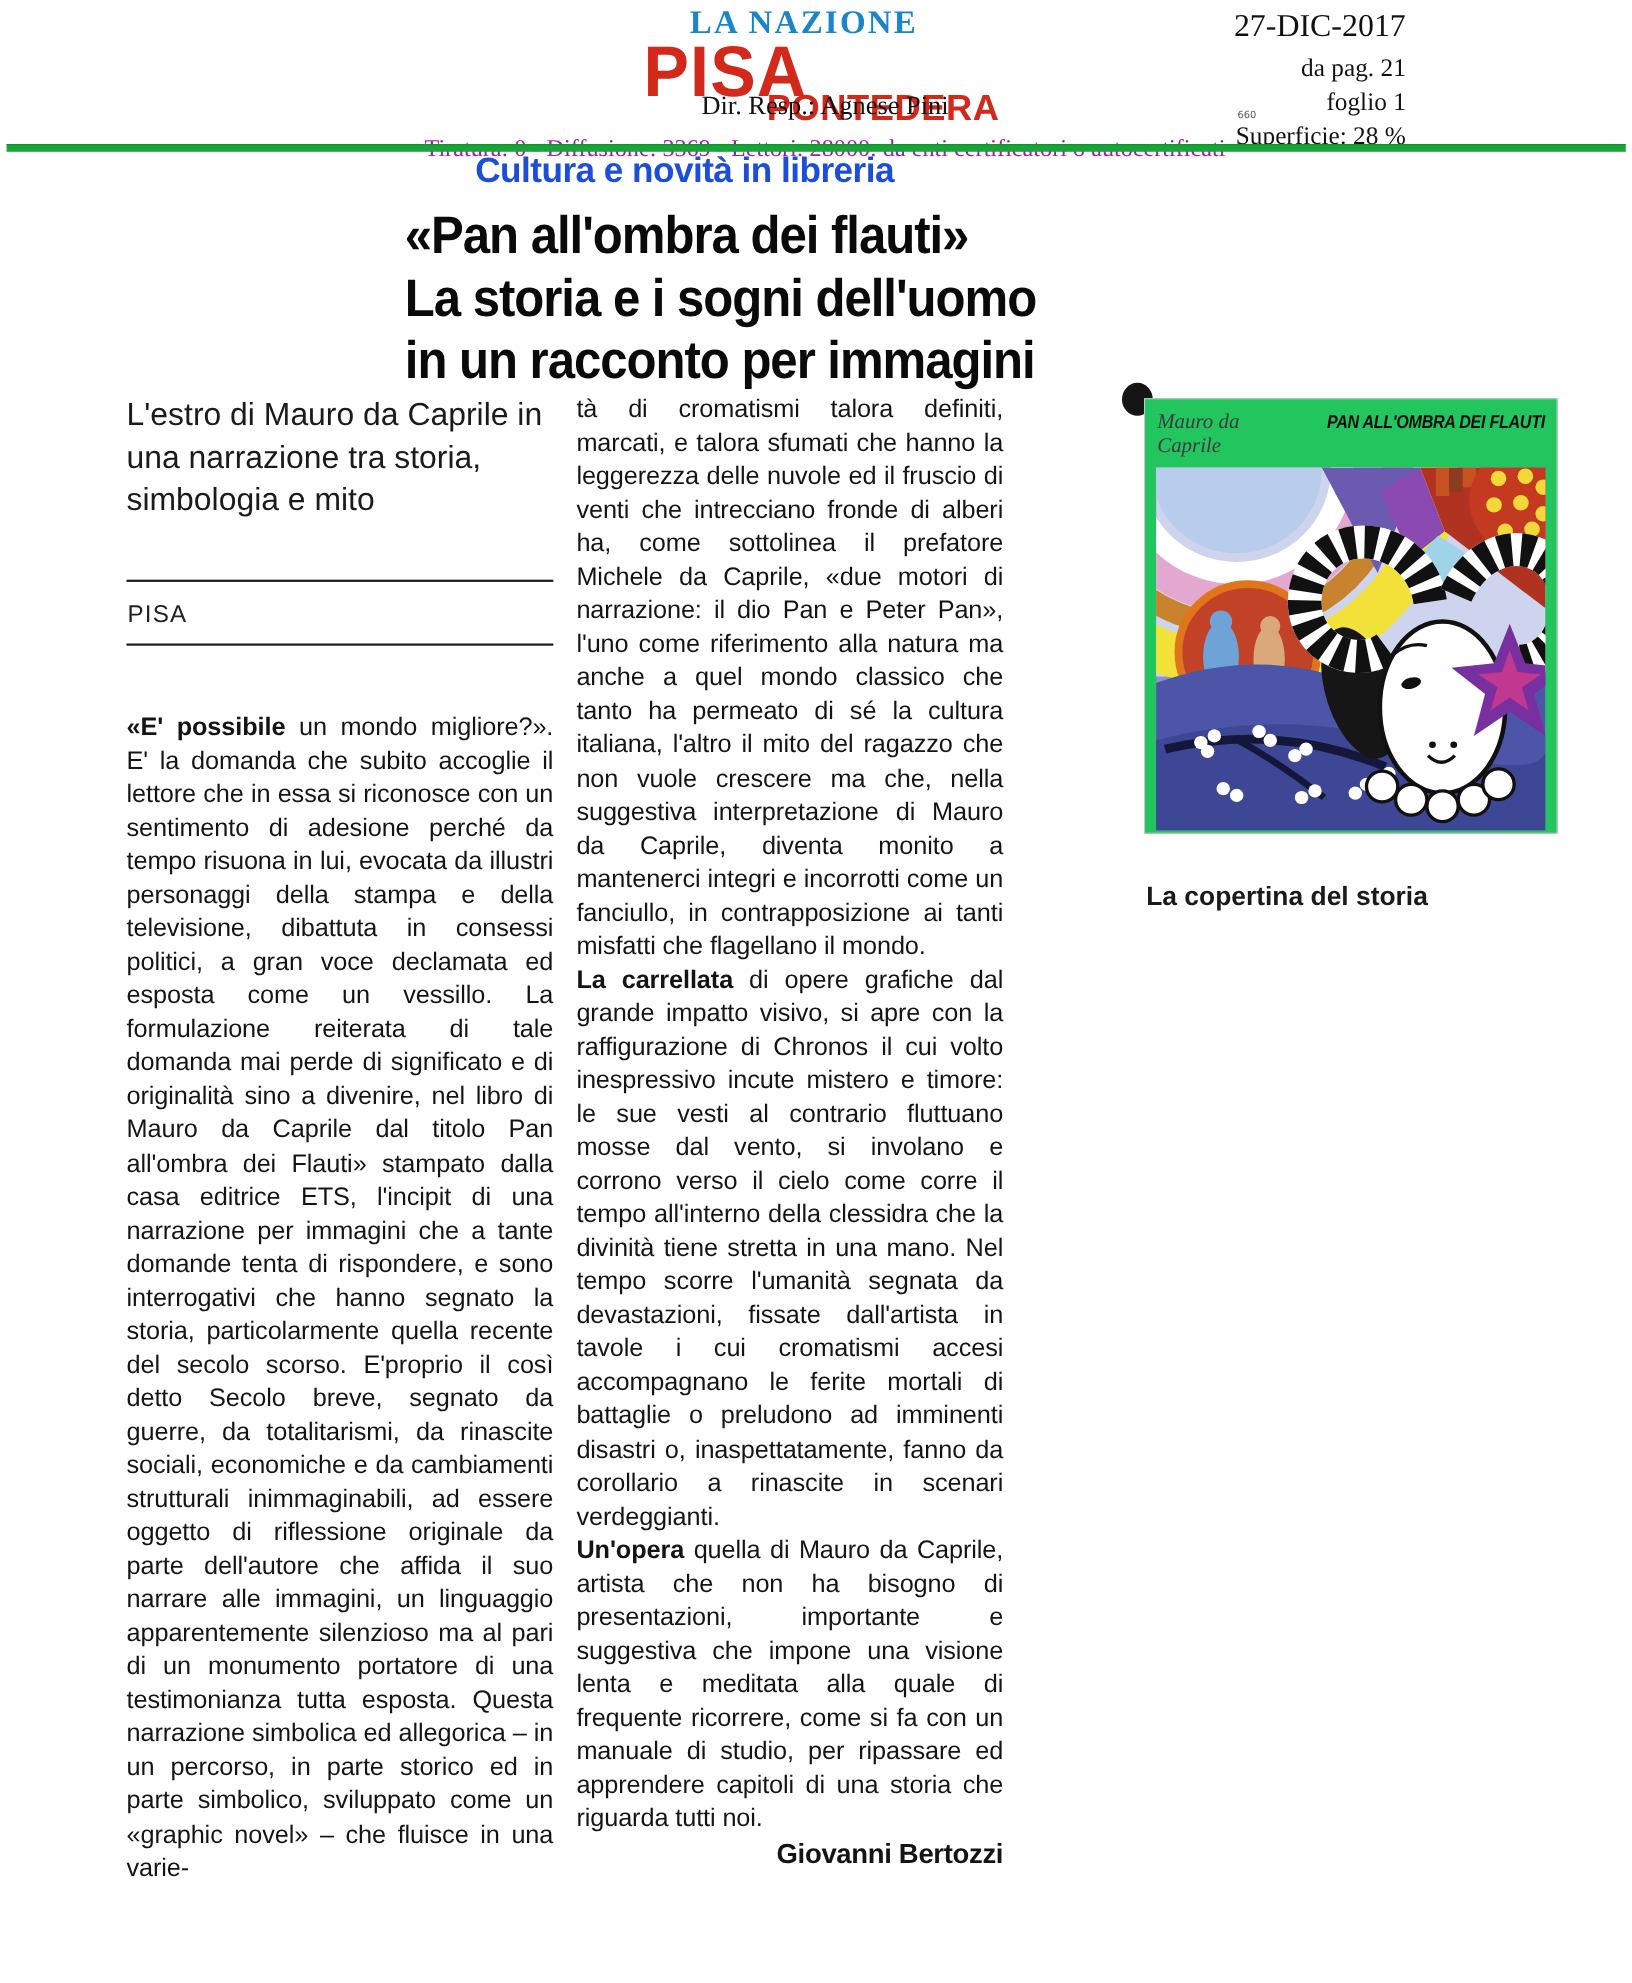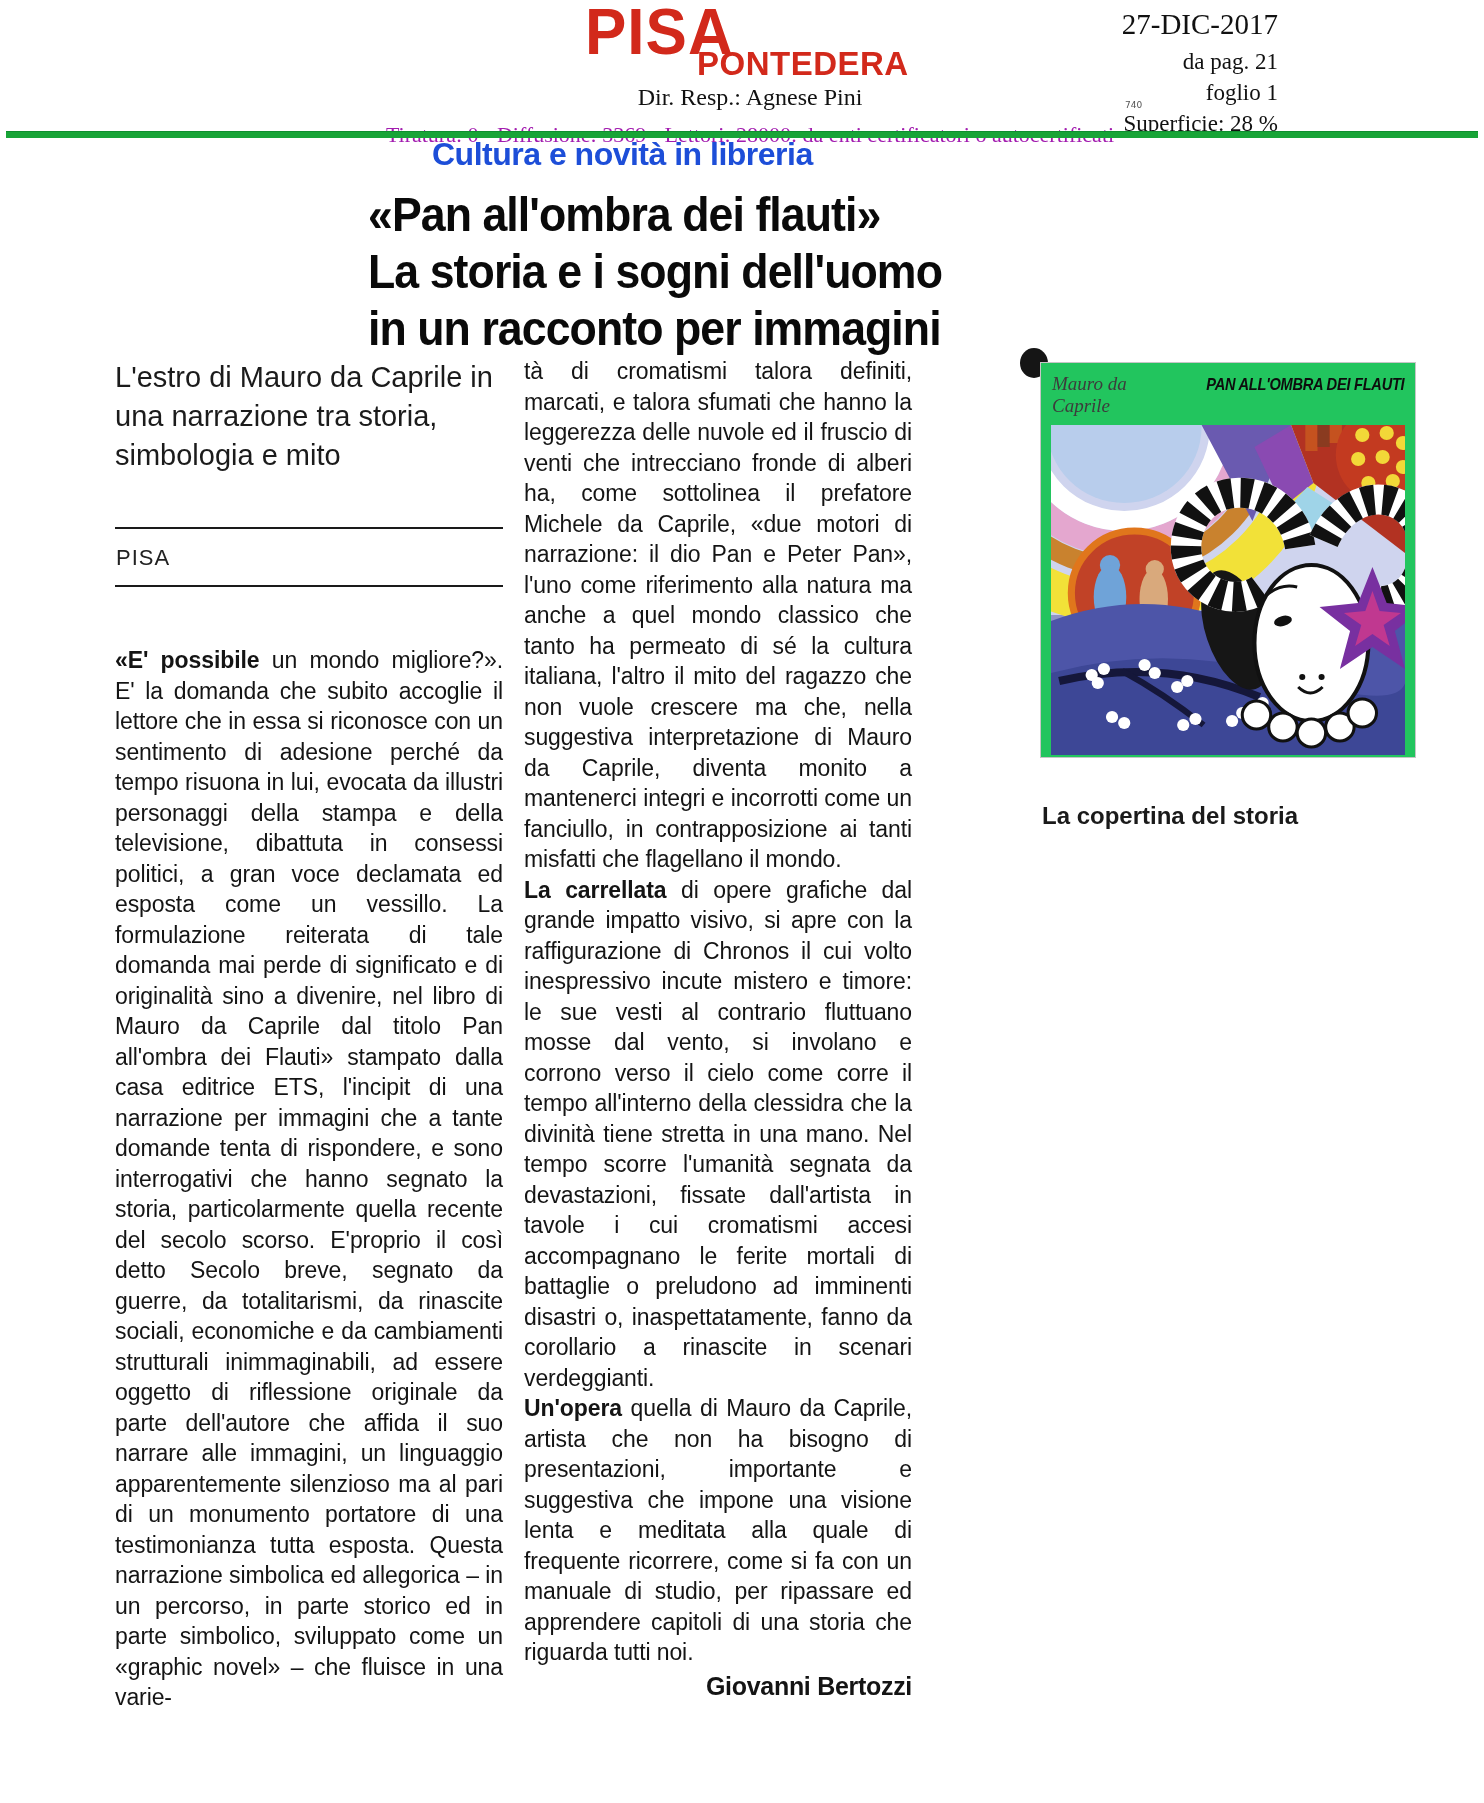--- a/index.html
+++ b/index.html
@@ -63,33 +63,34 @@
   .cover-art{display:block;width:100%;height:330px;}
   .caption{margin-top:44px;font-size:24px;font-weight:bold;color:#1a1a1a;
            padding-left:2px;}
 </style>
 </head>
 <body>
 
 <div class="page">
 
   <div class="logo">
+    <div class="brand-top">LA NAZIONE</div>
     <div class="brand-main">PISA</div>
     <div class="brand-sub">PONTEDERA</div>
   </div>
   <div class="director">Dir. Resp.:  Agnese Pini</div>
   <div class="circulation">Tiratura: 0 - Diffusione: 3369 - Lettori: 28000: da enti certificatori o autocertificati</div>
 
   <div class="issue-info">
     <div class="issue-date">27-DIC-2017</div>
     <div class="issue-line">da pag.  21</div>
     <div class="issue-line">foglio 1</div>
     <div class="issue-line">Superficie: 28 %</div>
   </div>
-  <div class="tiny-code">740</div>
+  <div class="tiny-code">660</div>
   <div class="green-rule"></div>
 
   <div class="kicker">Cultura e novità in libreria</div>
   <div class="headline">
     <div class="hl">«Pan all'ombra dei flauti»</div>
     <div class="hl">La storia e i sogni dell'uomo</div>
     <div class="hl">in un racconto per immagini</div>
   </div>
 
   <div class="col1">

